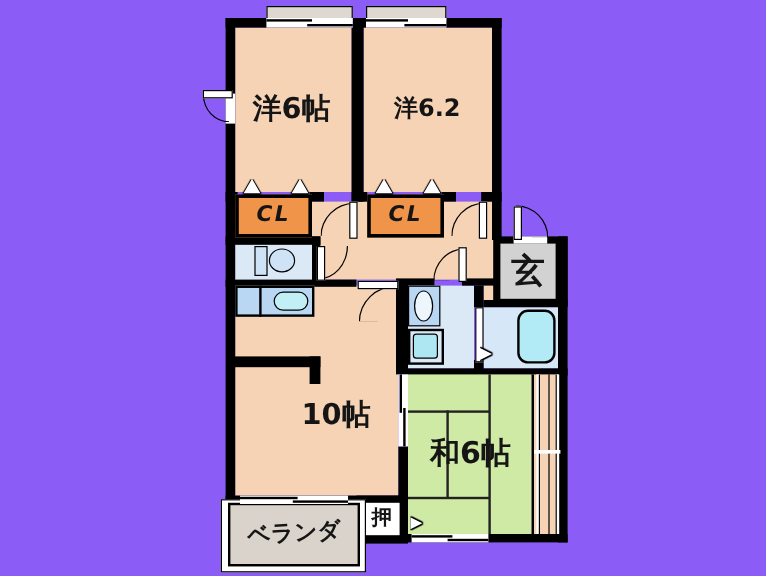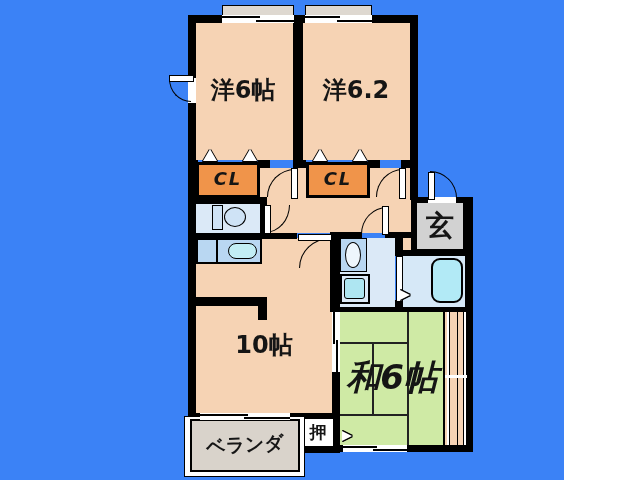--- a/index.html
+++ b/index.html
@@ -1,16 +1,16 @@
 <!DOCTYPE html>
 <html style="--wall: #000000; --floor: #f6d3b4; --closet: #f0944a; --tatami: #cfeaa5; --water: #dbe9f7; --counter: #b9d7f2; --sink: #c2eef5; --tub: #b2eaf6; --genkan: #d2d2d2; --veranda: #d9d3cb; --winframe: #ded8d0;"><head>
 <meta charset="utf-8">
 <style>
   html,body{margin:0;padding:0;background:#fff;}
-  .plan{position:relative;width:564px;height:480px;background:#3b82f6;overflow:hidden;
+  .plan{position:relative;width:638px;height:480px;background:#8b5cf6;overflow:hidden;
         font-family:"DejaVu Sans","Liberation Sans",sans-serif;color:#111;}
   .abs{position:absolute;box-sizing:border-box;}
   .wall{position:absolute;background:var(--wall);}
   .floor{position:absolute;}
   .peach{background:var(--floor);}
   .water{background:var(--water);}
   .lbl{position:absolute;display:flex;align-items:center;justify-content:center;
        font-weight:800;color:#151515;white-space:nowrap;line-height:1;}
   .arc{position:absolute;border:0 solid #000;}
   .panel{position:absolute;background:#fff;border:1px solid #000;}
@@ -154,22 +154,22 @@
 
   <div class="abs" style="left:340px;top:238px;width:27px;height:34px;background:var(--counter);border:1.5px solid #000;"></div>
   <div class="abs" style="left:345px;top:242px;width:16px;height:26px;background:#eef6fd;border:1.5px solid #000;border-radius:50%;"></div>
 
   <div class="abs" style="left:340px;top:274px;width:30px;height:30px;background:var(--water);border:2px solid #000;"></div>
   <div class="abs" style="left:344px;top:278px;width:21px;height:21px;background:#aee6f2;border:1.5px solid #000;border-radius:3px;"></div>
 
   <div class="abs" style="left:431px;top:258px;width:32px;height:45px;background:var(--tub);border:2px solid #000;border-radius:9px;"></div>
 
   <div class="lbl" style="left:193px;top:76px;width:100px;height:28px;font-size:24px;">洋6帖</div>
-  <div class="lbl" style="left:306px;top:76px;width:100px;height:28px;font-size:24px;">洋6.2</div>
+  <div class="lbl" style="left:306px;top:76px;width:100px;height:28px;font-size:20px;">洋6.2</div>
   <div class="lbl" style="left:196px;top:166px;width:64px;height:26px;font-size:18px;font-style:italic;letter-spacing:2px;">CL</div>
   <div class="lbl" style="left:306px;top:166px;width:64px;height:26px;font-size:18px;font-style:italic;letter-spacing:2px;">CL</div>
   <div class="lbl" style="left:417px;top:207px;width:46px;height:38px;font-size:28px;">玄</div>
-  <div class="lbl" style="left:196px;top:330px;width:136px;height:30px;font-size:24px;">10帖</div>
-  <div class="lbl" style="left:340px;top:361px;width:104px;height:32px;font-size:34px;font-style:italic;">和6帖</div>
+  <div class="lbl" style="left:196px;top:330px;width:136px;height:30px;font-size:24px;padding-left:16px;">10帖</div>
+  <div class="lbl" style="left:340px;top:361px;width:104px;height:32px;font-size:25px;">和6帖</div>
   <div class="lbl" style="left:192px;top:431px;width:106px;height:26px;font-size:19px;transform:rotate(-3deg);">ベランダ</div>
   <div class="lbl" style="left:303px;top:419px;width:30px;height:27px;font-size:17px;">押</div>
 
 </div>
 
 </body></html>

